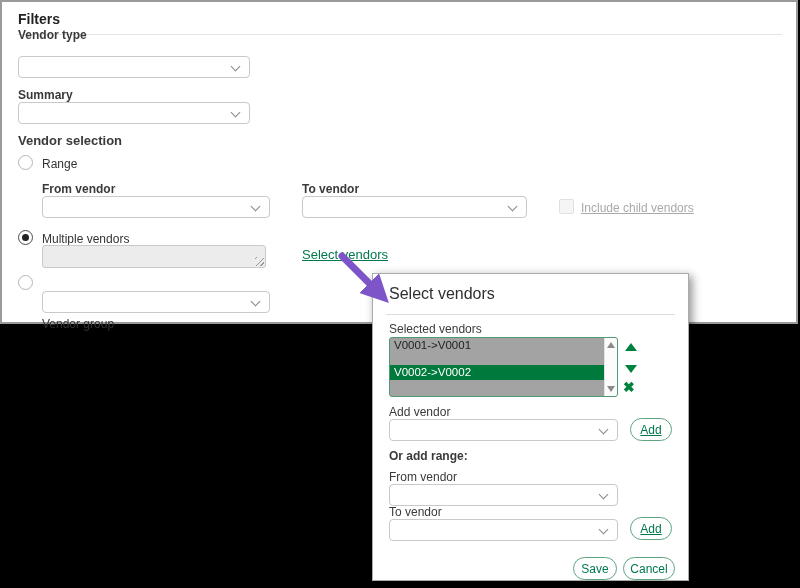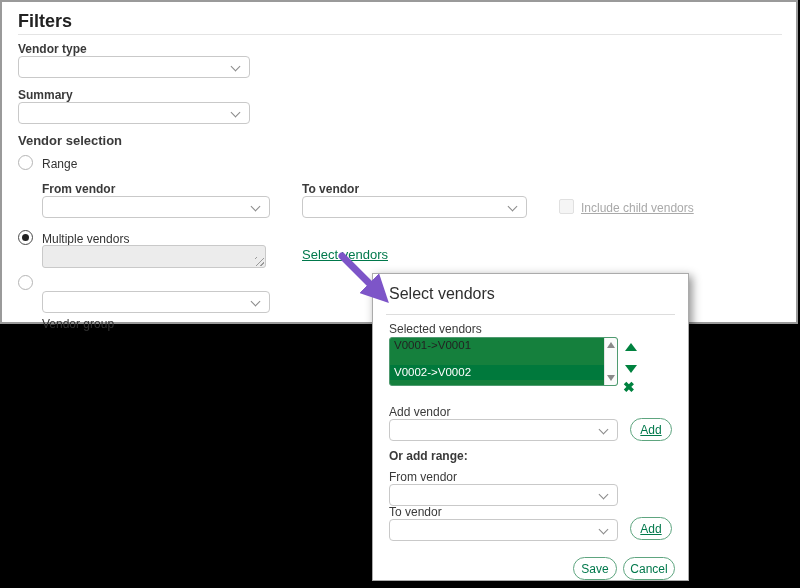--- a/index.html
+++ b/index.html
@@ -13,21 +13,21 @@
   }
 
   
   .filters-panel {
     position:absolute; left:0; top:0;
     width:798px; height:324px;
     background:#fff;
     border:2px solid #9a9a9a;
     z-index:1;
   }
-  .panel-title { position:absolute; left:16px; top:9px; font-size:18px; font-weight:bold; color:#222; }
+  .panel-title { position:absolute; left:16px; top:9px; font-size:14px; font-weight:bold; color:#222; }
   .panel-divider { position:absolute; left:16px; right:14px; top:32px; height:1px; background:#e4e4e4; }
 
   .field-label { position:absolute; font-size:12px; font-weight:bold; color:#3a3a3a; }
 
   .select-box {
     position:absolute; height:22px;
     background:#fff;
     border:1px solid #c9c9c9;
     border-radius:4px;
   }
@@ -85,23 +85,23 @@
     box-shadow:3px 3px 9px rgba(0,0,0,0.45);
     z-index:2;
   }
   .dialog-title { position:absolute; left:16px; top:11px; font-size:16px; color:#2f2f2f; }
   .dialog-divider { position:absolute; left:13px; right:13px; top:40px; height:1px; background:#ddd; }
   .dlg-label { position:absolute; font-size:12px; color:#3a3a3a; }
   .dlg-label.bold { font-weight:bold; }
 
   .listbox {
     position:absolute; left:16px; top:63px;
-    width:229px; height:49px;
+    width:229px; height:60px;
     border:1px solid #4f9a70; border-radius:3px;
-    background:#15803d; overflow:hidden;
+    background:#a3a3a3; overflow:hidden;
   }
   .list-item {
     height:15px; line-height:15px;
     font-size:11.5px; padding-left:4px; color:#222;
     white-space:nowrap;
   }
   .list-item.selected { background:#00793c; color:#fff;margin-top:12px; }
   .list-scrollbar {
     position:absolute; right:0; top:0; bottom:0; width:13px;
     background:#fbfbfb; border-left:1px solid #e2e2e2;
@@ -128,21 +128,21 @@
   
   .arrow-svg { position:absolute; left:328px; top:246px; z-index:3; pointer-events:none; }
 </style>
 </head>
 <body>
 
 <div class="filters-panel">
   <div class="panel-title">Filters</div>
   <div class="panel-divider"></div>
 
-  <div class="field-label" style="left:16px; top:40px;">Vendor type</div>
+  <div class="field-label" style="left:16px; top:26px;">Vendor type</div>
   <div class="select-box" style="left:16px; top:54px; width:232px;">
     <span class="chev"></span>
   </div>
 
   <div class="field-label" style="left:16px; top:86px;">Summary</div>
   <div class="select-box" style="left:16px; top:100px; width:232px;">
     <span class="chev"></span>
   </div>
 
   <div class="field-label" style="left:16px; top:131px; font-size:13px;">Vendor selection</div>

